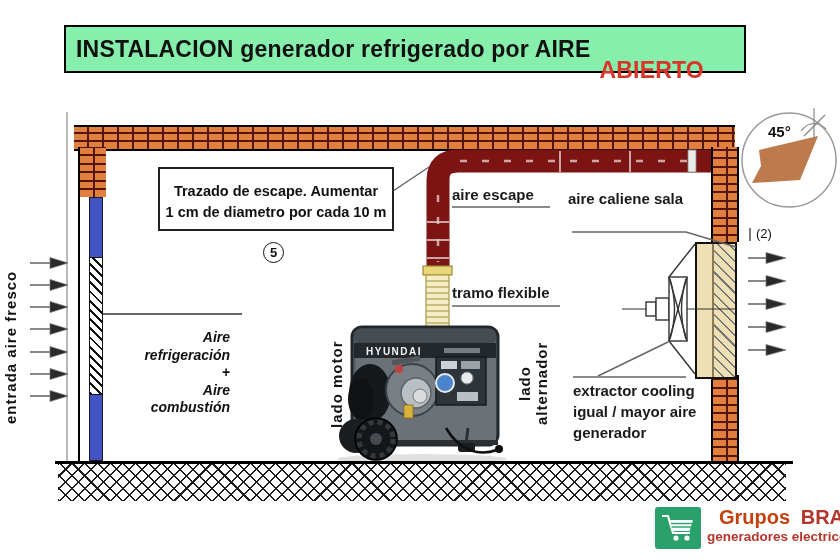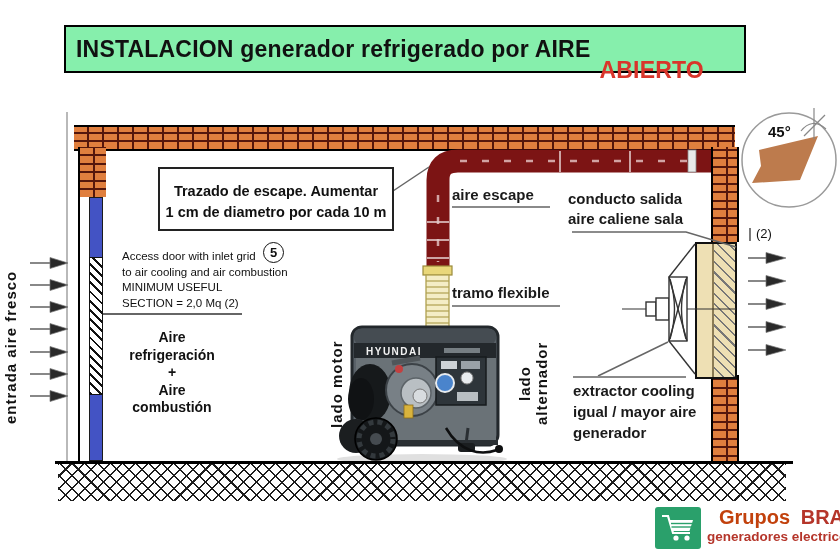--- a/index.html
+++ b/index.html
@@ -37,21 +37,21 @@
     background-image:repeating-linear-gradient(45deg,#1d1d1d 0 1.5px,transparent 1.5px 9px),
                      repeating-linear-gradient(-45deg,#1d1d1d 0 1.5px,transparent 1.5px 9px);}
   
   .lbl{position:absolute;font-weight:bold;font-size:15px;color:#1a1a1a;z-index:6;white-space:nowrap;}
   .uline{position:absolute;background:#8a8a8a;height:2px;z-index:6;}
   .note-box{left:158px;top:167px;width:232px;height:48px;border:2px solid #222;background:#fff;
             text-align:center;font-weight:bold;font-size:14.5px;line-height:21px;padding-top:12px;z-index:6;}
   .access{left:122px;top:249px;font-size:11.5px;line-height:15.5px;font-weight:normal;z-index:6;}
   .circ5{left:263px;top:242px;width:19px;height:19px;border:1.5px solid #111;border-radius:50%;
          text-align:center;font-size:13px;font-weight:bold;line-height:19px;z-index:7;}
-  .aire{left:114px;top:329px;width:116px;text-align:center;font-weight:bold;font-size:14px;line-height:17.5px;z-index:6;}
+  .aire{left:114px;top:329px;width:116px;text-align:right;font-weight:bold;font-size:14px;line-height:17.5px;z-index:6;font-style:italic;}
   .vtext{position:absolute;writing-mode:vertical-rl;transform:rotate(180deg);
          font-weight:bold;font-size:15px;color:#111;z-index:6;letter-spacing:1px;text-align:center;}
   .note2{position:absolute;font-size:13px;z-index:6;}
   
   .overlay{position:absolute;left:0;top:0;width:840px;height:560px;z-index:4;}
   
   .logo{left:655px;top:507px;z-index:6;display:flex;align-items:flex-start;}
   .logo-sq{width:46px;height:42px;background:#2aa06b;border-radius:3px;position:relative;}
   .logo-txt{margin-left:6px;line-height:20px;}
   .logo-l1{font-size:20px;font-weight:bold;white-space:nowrap;}
@@ -237,33 +237,26 @@
 
   <div class="abs note-box">
     <div>Trazado de escape.  Aumentar</div>
     <div>1 cm de diametro por cada 10 m</div>
   </div>
 
   <div class="lbl" style="left:452px;top:186px;">aire escape</div>
   <div class="uline" style="left:452px;top:206px;width:98px;"></div>
 
   <div class="lbl" style="left:568px;top:189px;line-height:20px;">
-    <div>conducto salida</div>
     <div>aire caliene sala</div>
   </div>
 
   <div class="lbl" style="left:452px;top:284px;">tramo flexible</div>
   <div class="uline" style="left:452px;top:305px;width:108px;"></div>
 
-  <div class="abs access">
-    <div>Access door with inlet grid</div>
-    <div>to air cooling and air combustion</div>
-    <div>MINIMUM USEFUL</div>
-    <div>SECTION = 2,0 Mq (2)</div>
-  </div>
   <div class="abs circ5">5</div>
 
   <div class="abs aire">
     <div>Aire</div>
     <div>refrigeración</div>
     <div>+</div>
     <div>Aire</div>
     <div>combustión</div>
   </div>
 

